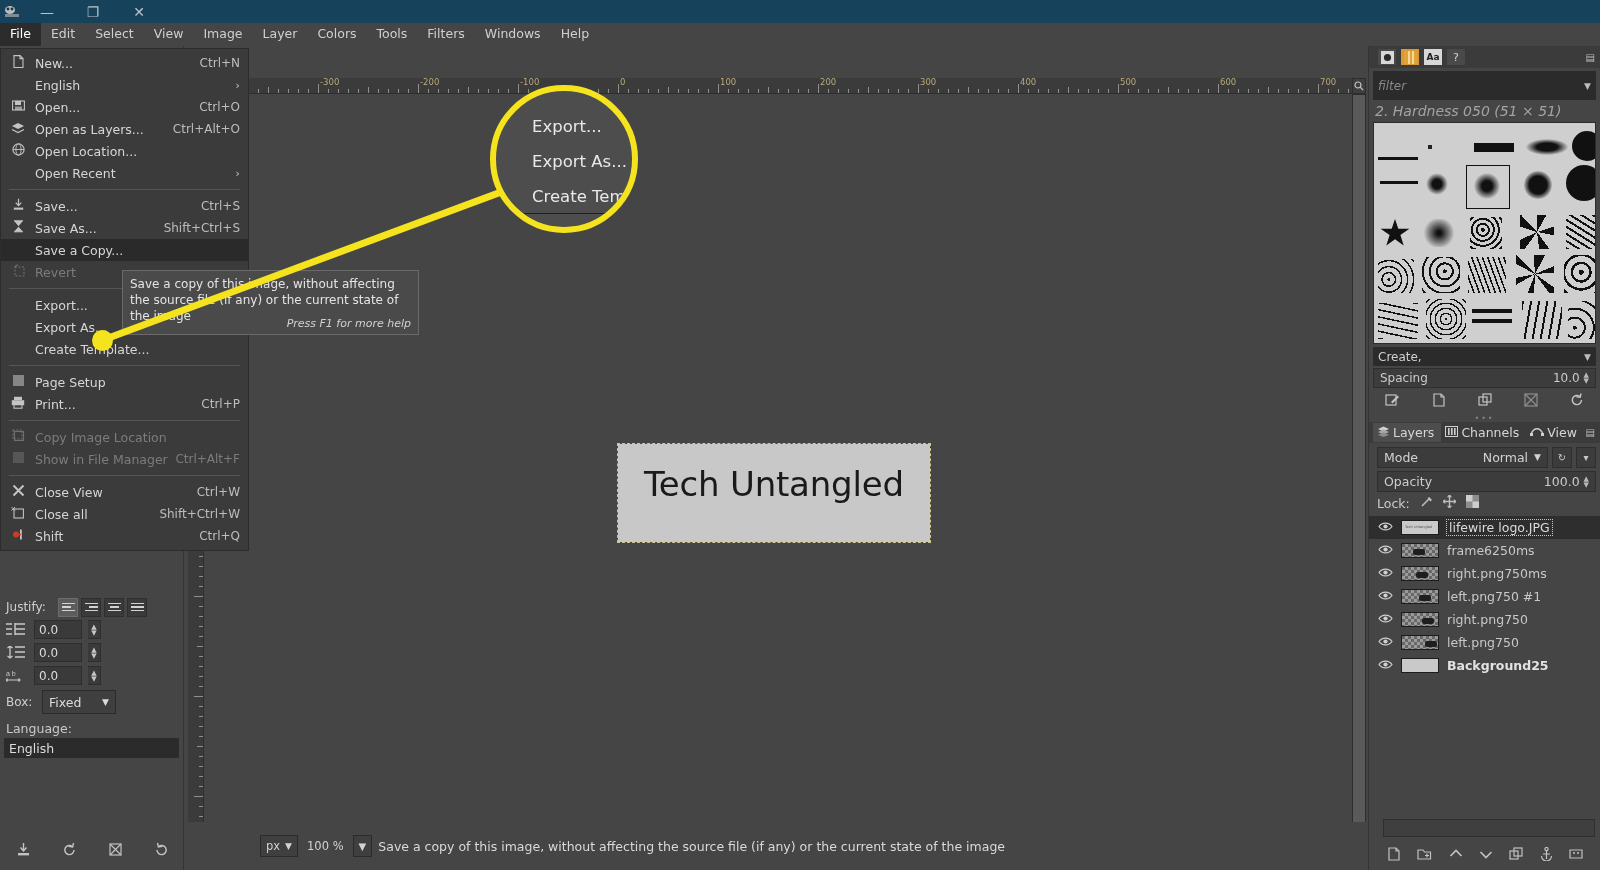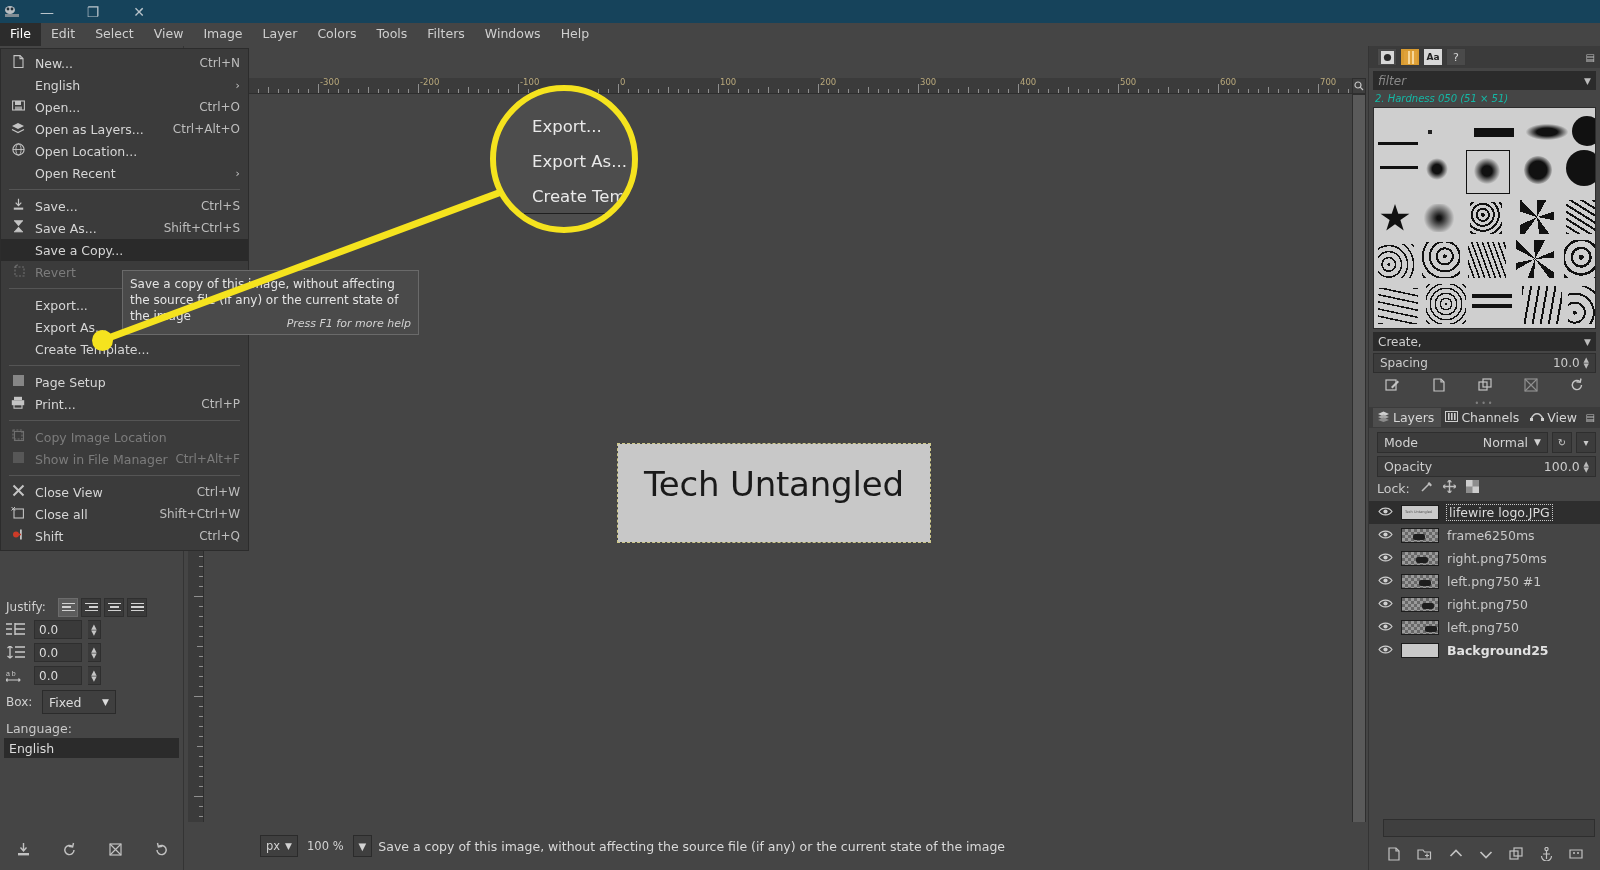--- a/index.html
+++ b/index.html
@@ -146,25 +146,25 @@
   #rightdock{
     position:absolute; left:1368px; top:46px; width:232px; height:824px;
     background:#454545; border-left:1px solid #343434;
   }
   .dock-tabs{ display:flex; align-items:center; height:22px; background:#3b3b3b; padding-left:8px; gap:3px;}
   .dtab{ width:20px;height:18px;background:#4a4a4a;border:1px solid #3a3a3a;
     display:flex;align-items:center;justify-content:center;font-size:10px;color:#d4d4d4;}
   .dtab.sel{ background:#d99b30; }
   .dock-menu-btn{ margin-left:auto; margin-right:5px; font-size:10px; color:#bdbdbd;}
   .filter-row{
-    height:19px; background:#2b2b2b; margin:3px 4px 0 4px; display:flex; align-items:center;
+    height:29px; background:#2b2b2b; margin:3px 4px 0 4px; display:flex; align-items:center;
     padding:0 5px; font-size:12px; color:#888; font-style:italic;justify-content:flex-end;
   }
   .filter-row .chev{ margin-left:auto; font-style:normal; color:#bcbcbc; font-size:9px;}
-  .brush-title{ font-size:10px; font-style:italic; color:#14b8a6; padding:3px 6px 3px 6px;}
+  .brush-title{ font-size:14px; font-style:italic; color:#a3a3a3; padding:3px 6px 3px 6px;}
   #brushgrid{
     margin:0 4px; height:222px; background:#cfcfcf; border:1px solid #2c2c2c; position:relative; overflow:hidden;
   }
   .bcell{ position:absolute; }
   .basic-row{ margin:3px 4px 0 4px; height:19px; background:#2b2b2b; display:flex;align-items:center;
     padding:0 5px; font-size:12px; color:#cfcfcf;}
   .spacing-row{
     margin:2px 4px 0 4px; height:20px; background:#3c3c3c; border:1px solid #2e2e2e;
     display:flex; align-items:center; padding:0 6px; font-size:12px; color:#cccccc; position:relative;
   }

